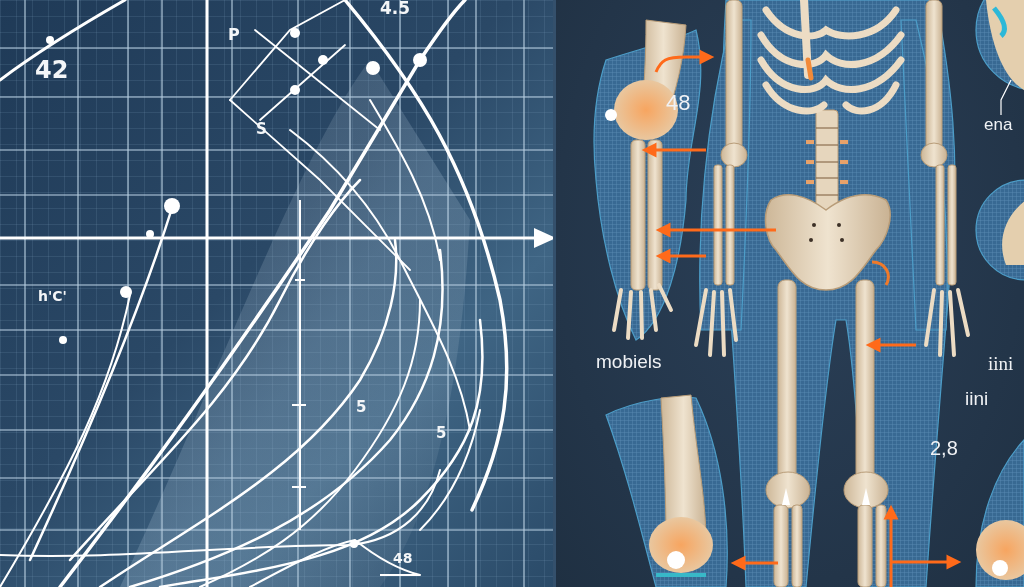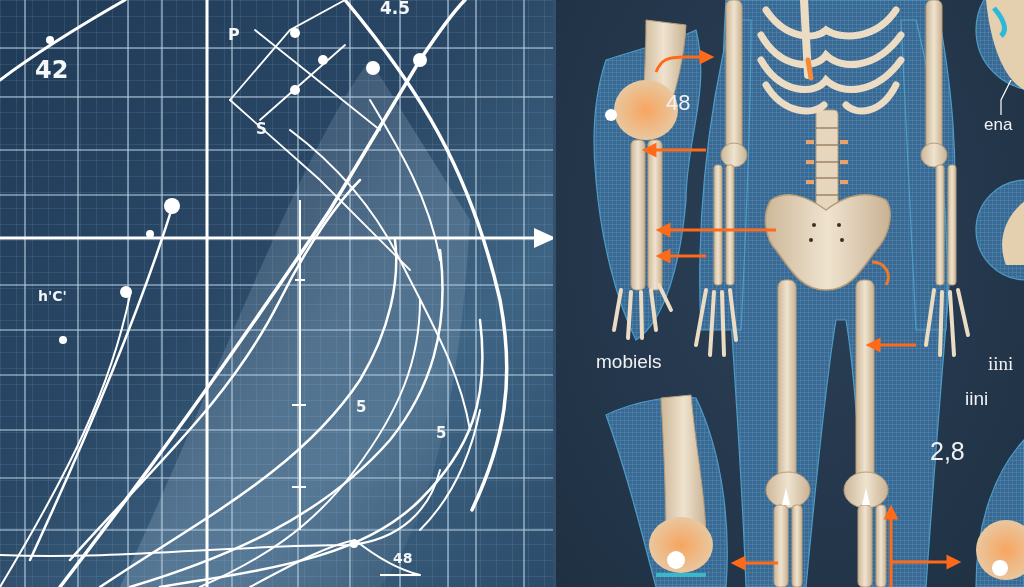--- a/index.html
+++ b/index.html
@@ -279,15 +279,15 @@
         <line x1="222" y1="563" x2="185" y2="563"></line>
           <path d="M188 558 L178 563 L188 568 Z"></path>
       </g>
     </svg>
 
     <div class="lbl lbl-body" style="left:110px;top:90px;font-size:22px;">48</div>
     <div class="lbl lbl-body" style="left:40px;top:351px;font-size:19px;text-align:right;">mobiels</div>
     <div class="lbl lbl-body" style="left:428px;top:115px;font-size:17px;text-align:right;">ena</div>
     <div class="lbl lbl-body" style="left:432px;top:353px;font-size:19px;font-family:Liberation Serif, serif;">iini</div>
     <div class="lbl lbl-body" style="left:409px;top:388px;font-size:19px;">iini</div>
-    <div class="lbl lbl-body" style="left:374px;top:437px;font-size:25px;">2,8</div>
+    <div class="lbl lbl-body" style="left:374px;top:437px;font-size:20px;">2,8</div>
   </div>
 </div>
 
 </body></html>

